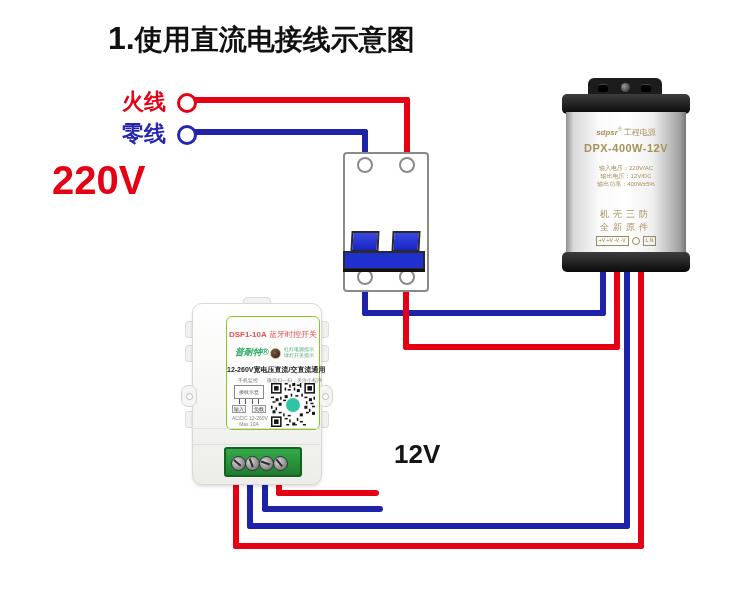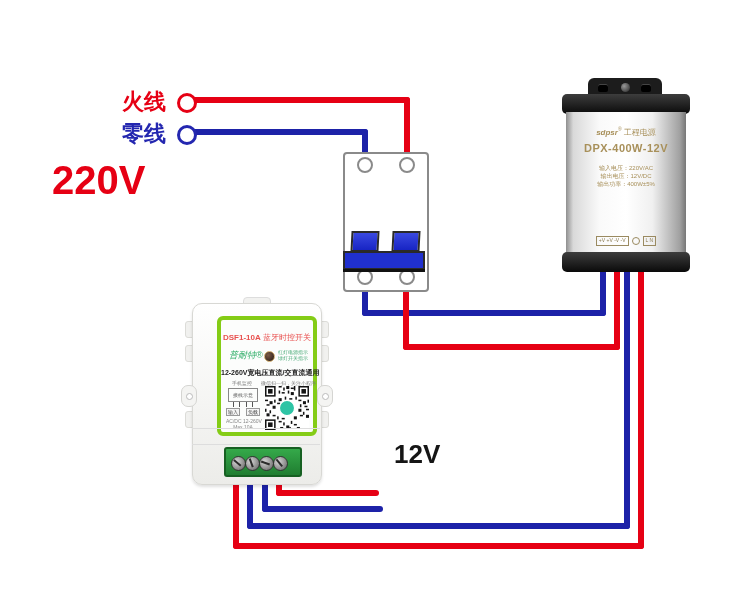--- a/index.html
+++ b/index.html
@@ -58,26 +58,26 @@
   .timer{position:absolute;left:181px;top:297px;width:150px;height:190px;z-index:2;}
   .tcase{position:absolute;left:11px;top:6px;width:128px;height:180px;border-radius:10px;
          background:linear-gradient(180deg,#ffffff,#f5f5f3 55%,#ecece9);
          border:1px solid #d8d8d4;box-shadow:0 2px 3px rgba(0,0,0,.12);}
   .ttab{position:absolute;left:62px;top:0;width:26px;height:9px;background:#f2f2f0;
         border:1px solid #ddd;border-radius:4px 4px 0 0;}
   .fin{position:absolute;width:9px;height:15px;background:#f1f1ef;border:1px solid #dcdcd8;border-radius:3px;}
   .ear{position:absolute;width:14px;height:20px;background:#f4f4f2;border:1px solid #d5d5d2;border-radius:7px;}
   .ear .hole{position:absolute;left:4px;top:7px;width:5px;height:5px;border-radius:50%;
              background:#fff;border:1px solid #bbb;}
-  .panel{position:absolute;left:36px;top:19px;width:92px;height:112px;background:#fcfdfc;
-         border:4px solid #84cc16;border-radius:6px;}
+  .panel{position:absolute;left:45px;top:19px;width:92px;height:112px;background:#fcfdfc;
+         border:1px solid #84cc16;border-radius:6px;}
   .row1{position:absolute;left:0;top:12px;width:100%;text-align:center;font-size:8px;
         color:#e8504e;white-space:nowrap;}
   .row1 b{font-weight:700;}
-  .brand-g{position:absolute;left:8px;top:29px;font-size:9px;font-weight:400;font-style:italic;color:#2fae68;}
+  .brand-g{position:absolute;left:8px;top:29px;font-size:9px;font-weight:700;font-style:italic;color:#2fae68;}
   .led{position:absolute;left:43px;top:31px;width:9px;height:9px;border-radius:50%;
        background:radial-gradient(circle at 35% 35%,#7a5a46,#241812);border:1px solid #caa86a;}
   .led-notes{position:absolute;left:57px;top:29px;font-size:5px;line-height:6px;color:#43a873;}
   .row3{position:absolute;left:0;top:48px;width:100%;text-align:center;font-size:7px;
         font-weight:700;color:#222;white-space:nowrap;}
   .cap-l{position:absolute;left:2px;top:60px;width:38px;text-align:center;font-size:5px;color:#777;}
   .cap-r{position:absolute;left:40px;top:60px;width:50px;text-align:center;font-size:5px;color:#777;white-space:nowrap;}
   .mini{position:absolute;left:5px;top:68px;width:34px;font-size:5px;color:#555;text-align:center;}
   .mini .mbox{margin:0 auto;width:28px;height:12px;border:1px solid #888;line-height:12px;}
   .mini .pins{display:flex;justify-content:space-around;width:26px;margin:0 auto;}
@@ -93,20 +93,21 @@
          background:radial-gradient(circle at 35% 35%,#d6d6d6,#5f5f5f);border:1px solid #333;}
   .slot{position:absolute;left:1px;top:5px;width:9px;height:1.5px;background:#2c2c2c;transform:rotate(40deg);}
   
   .out-lbl{position:absolute;font-size:26px;font-weight:700;color:#151515;z-index:3;white-space:nowrap;}
 </style>
 </head>
 <body>
 
 <div class="canvas">
 
+  <div class="title"><span class="title-num">1.</span><span class="title-txt">使用直流电接线示意图</span></div>
 
   <div class="src-lbl live-c" style="left:122px;top:87px;">火线</div>
   <div class="node red" style="left:177px;top:93px;"></div>
   <div class="src-lbl neut-c" style="left:122px;top:119px;">零线</div>
   <div class="node blue" style="left:177px;top:125px;"></div>
   <div class="v220">220V</div>
 
   <div class="wire wr" style="left:190px;top:97px;width:220px;height:6px;"></div>
   <div class="wire wr" style="left:404px;top:97px;width:6px;height:58px;"></div>
   <div class="wire wb" style="left:190px;top:129px;width:178px;height:6px;"></div>
@@ -149,20 +150,24 @@
       <div class="bscrew"></div>
     </div>
     <div class="cap" style="top:16px;"></div>
     <div class="body">
       <div class="psu-brand gold"><span class="logo">sdpsr</span><sup style="font-size:5px;">®</sup> <span>工程电源</span></div>
       <div class="psu-model gold">DPX-400W-12V</div>
       <div class="psu-specs gold">
         <div>输入电压：220V/AC</div>
         <div>输出电压：12V/DC</div>
         <div>输出功率：400W±5%</div>
+      </div>
+      <div class="psu-notes gold">
+        <div>机壳三防</div>
+        <div>全新原件</div>
       </div>
       <div class="psu-terms">
         <div class="tbox">+V +V -V -V</div>
         <div class="tgnd"></div>
         <div class="tbox">L N</div>
       </div>
     </div>
     <div class="cap" style="top:174px;"></div>
   </div>
 

